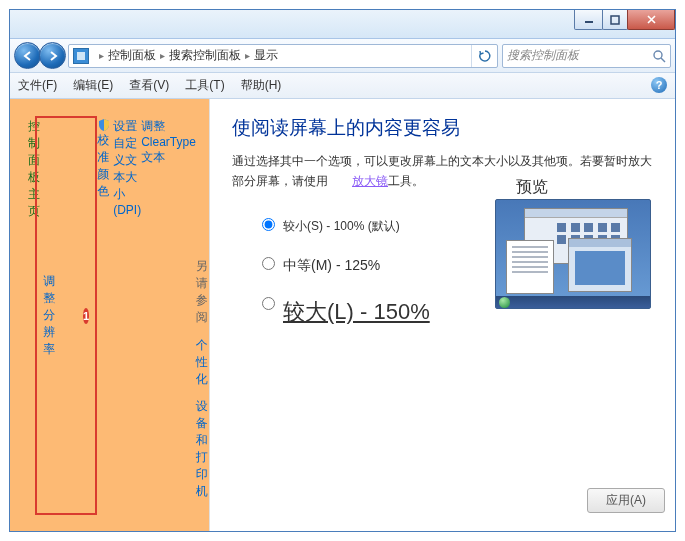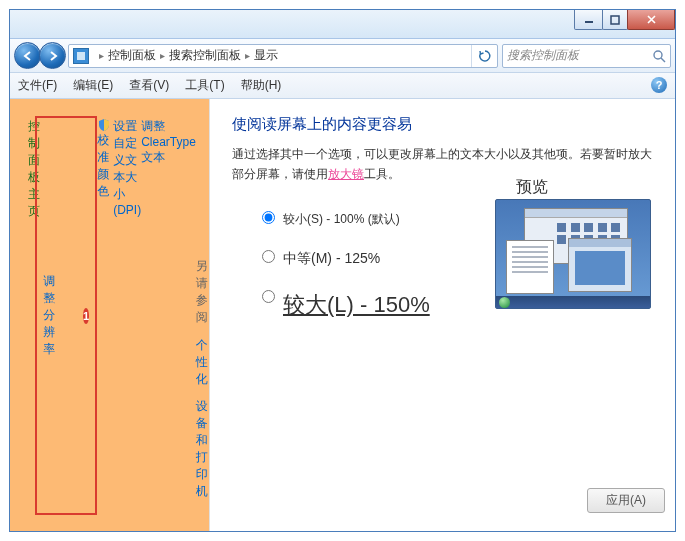--- a/index.html
+++ b/index.html
@@ -32,23 +32,23 @@
 .sidebar { width:200px; border-right:1px solid #e0e0e0; background:#fdba74; padding:14px 0 10px 18px; display:flex; flex-direction:row; font-size:12px;}
 .sidebar a { color:#0066cc; text-decoration:none; display:block; padding:5px 0;}
 .cp-home { color:#1a6b1a !important; padding-bottom:10px !important;}
 .highlighted { border:2px solid #d93b2f; padding:3px 6px !important; margin:3px 0 6px -6px; display:flex !important; align-items:center; gap:18px; width:160px;}
 .redcircle{ width:16px; height:16px; border-radius:50%; background:#d93b2f; color:#fff; font-size:11px; display:inline-flex; align-items:center; justify-content:center; font-weight:bold;}
 .shield { width:14px; height:14px; display:inline-block; vertical-align:-3px; margin-right:2px;}
 .seealsо { margin-top:auto; padding-bottom:16px;}
 .seealsо .hd{ color:#666; padding:4px 0 6px;}
 
 .content { flex:1; padding:16px 18px 12px 22px; font-size:12px; color:#333; position:relative; display:flex; flex-direction:column;}
-.content h1 { font-size:15px; font-weight:normal; color:#003399; margin-bottom:10px;}
+.content h1 { font-size:19px; font-weight:normal; color:#003399; margin-bottom:10px;}
 .content p.desc { line-height:1.7; color:#333;}
-.content p.desc a{ color:#ec4899; text-decoration:underline;}
+.content p.desc a{ color:#8b5cf6; text-decoration:underline;margin-left:24px;}
 .opts { margin-top:26px; display:flex; flex-direction:column; gap:22px; margin-left:30px;}
 .opt { display:flex; align-items:flex-start; gap:8px;}
 .opt input{ margin:0;}
 .opt.lg span{ font-size:22px;text-decoration:underline;}
 .opt.md span{ font-size:14px;}
 .opt .def{ font-size:12px;}
 .preview-lbl{ position:absolute; left:306px; top:78px; font-size:16px; color:#333;}
 .preview-box{ position:absolute; right:24px; top:100px; width:156px; height:110px; background: linear-gradient(#4878b8,#6a9dd6); border:1px solid #3a5e8e; border-radius:2px;}
 .preview-box .win1{ position:absolute; left:28px; top:8px; width:104px; height:56px; background:#e8eef6; border:1px solid #888;}
 .preview-box .win1 .hdr{height:9px; background:#c4d4e8; border-bottom:1px solid #aaa;}

